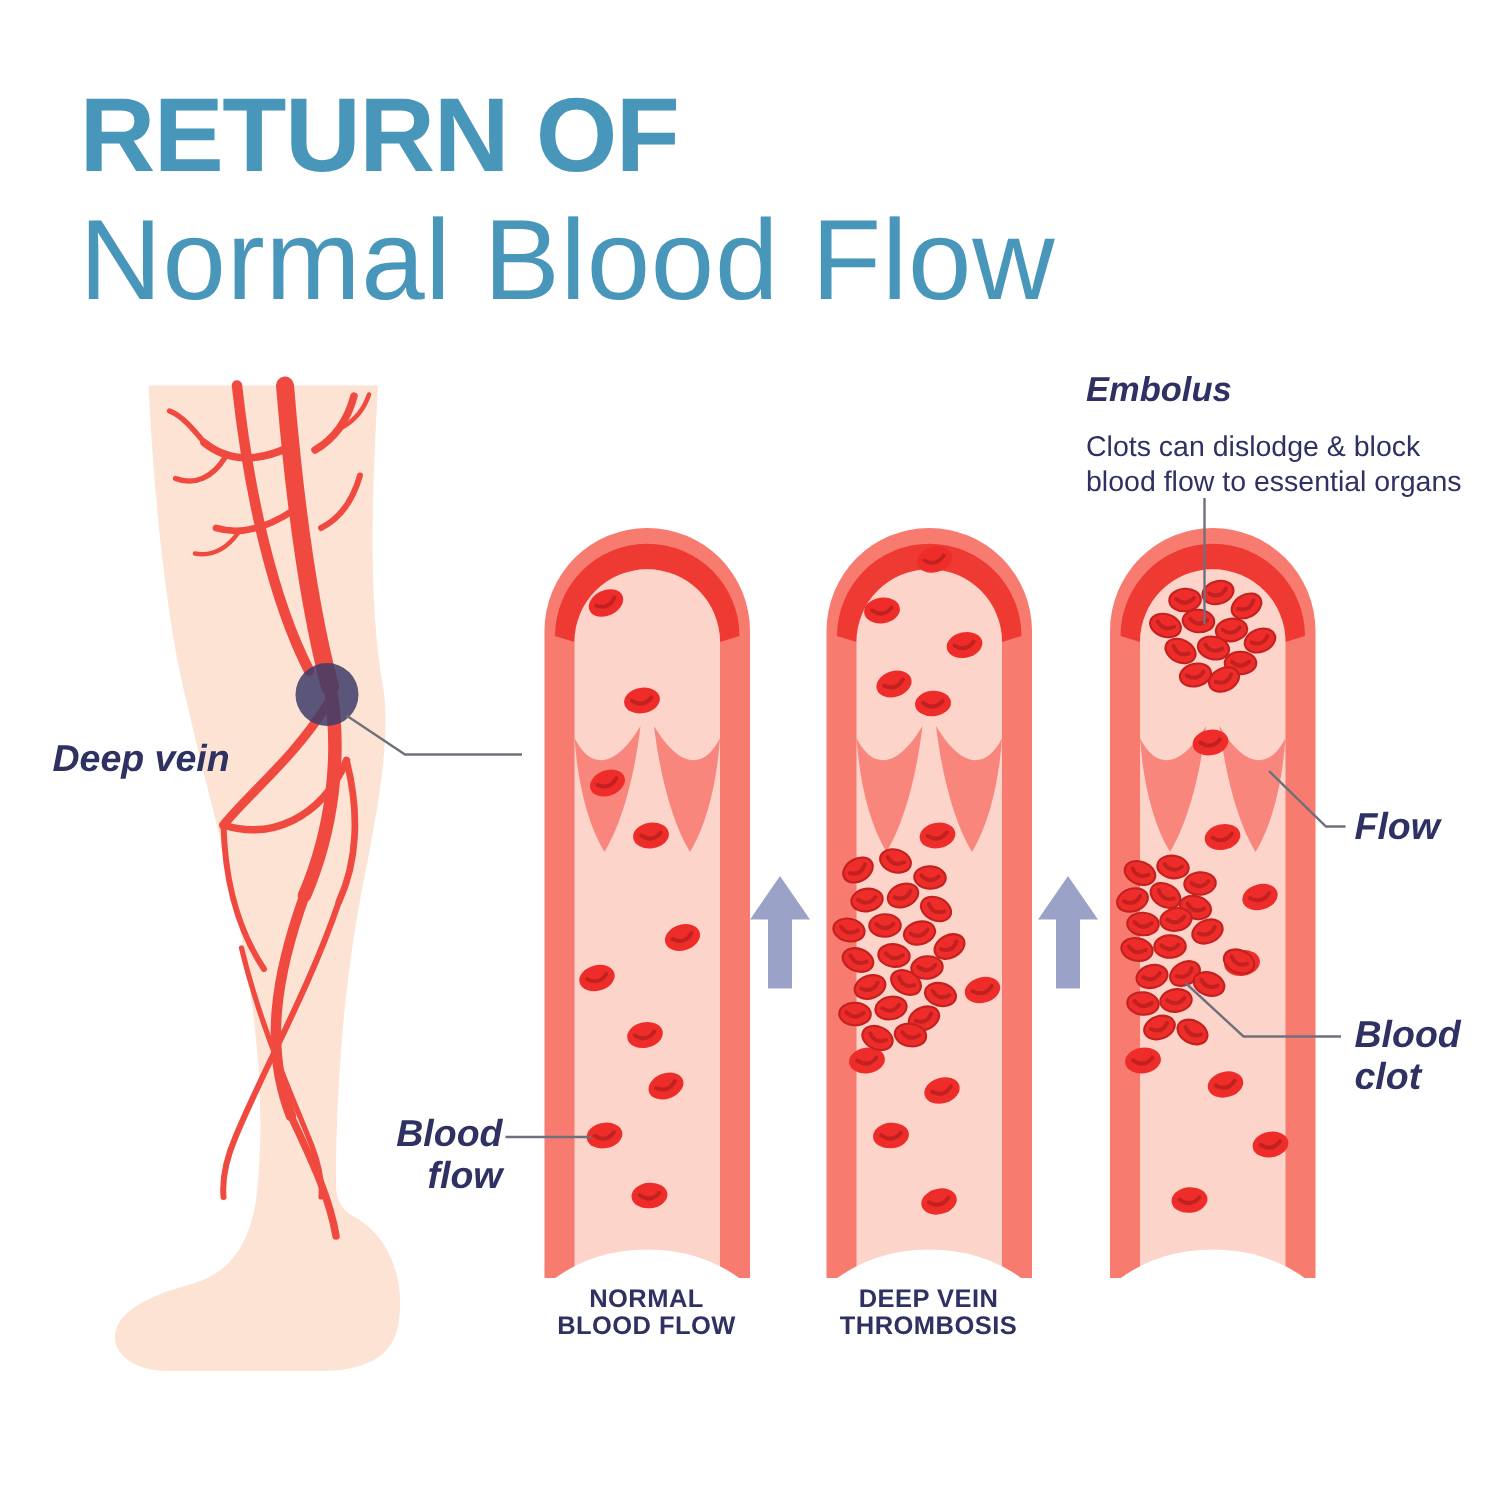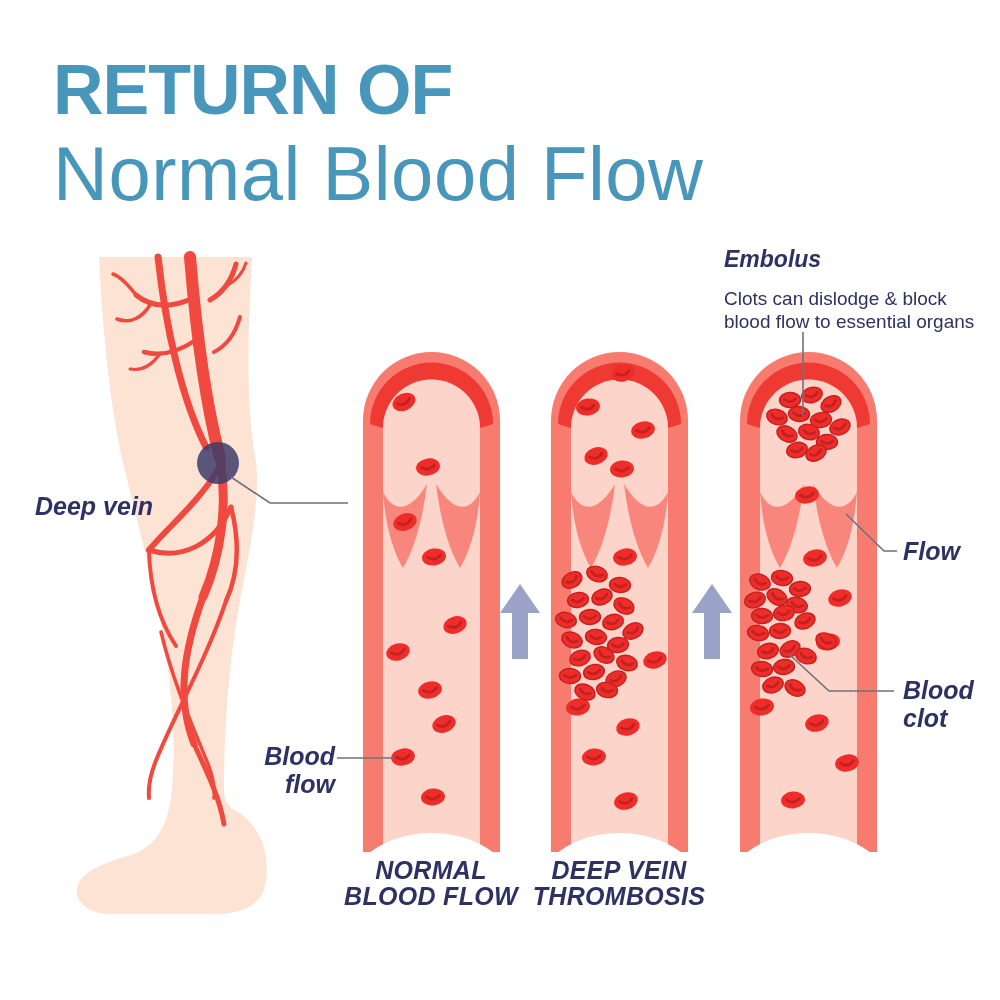--- a/index.html
+++ b/index.html
@@ -27,22 +27,22 @@
   .embolus-title{
     position:absolute;left:724px;top:248px;font-style:italic;font-weight:700;
     font-size:23px;color:var(--navy,#2e3162);line-height:1;
   }
   .embolus-desc{
     position:absolute;left:724px;top:288px;width:280px;font-size:19px;
     color:var(--navy,#2e3162);line-height:1.2;white-space:pre-line;
   }
   .caption{
     position:absolute;top:857px;width:180px;text-align:center;font-weight:700;
-    font-size:25px;letter-spacing:0.3px;color:var(--navy,#2e3162);
-    line-height:1.05;white-space:pre-line;font-style:italic;
+    font-size:17px;letter-spacing:0.3px;color:var(--navy,#2e3162);
+    line-height:1.05;white-space:pre-line;
   }
   .caption-normal{left:341px;}
   .caption-dvt{left:529px;}
 </style>
 </head>
 <body>
 
 <div class="stage">
 
   <svg id="diagram" viewBox="0 0 1000 1000" xmlns="http://www.w3.org/2000/svg">

